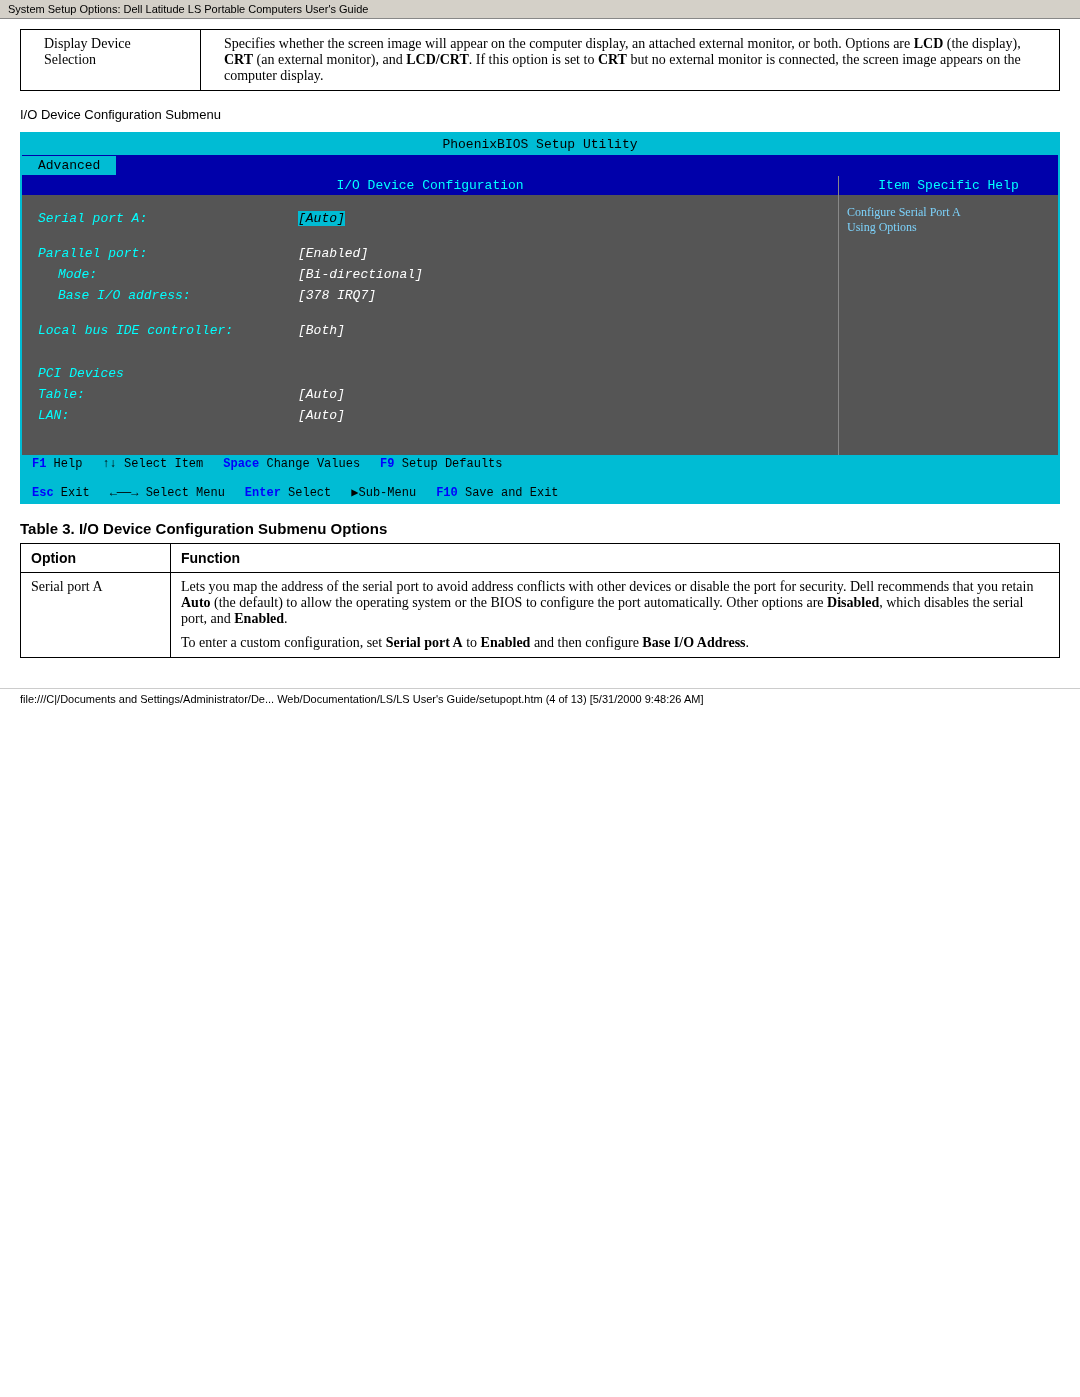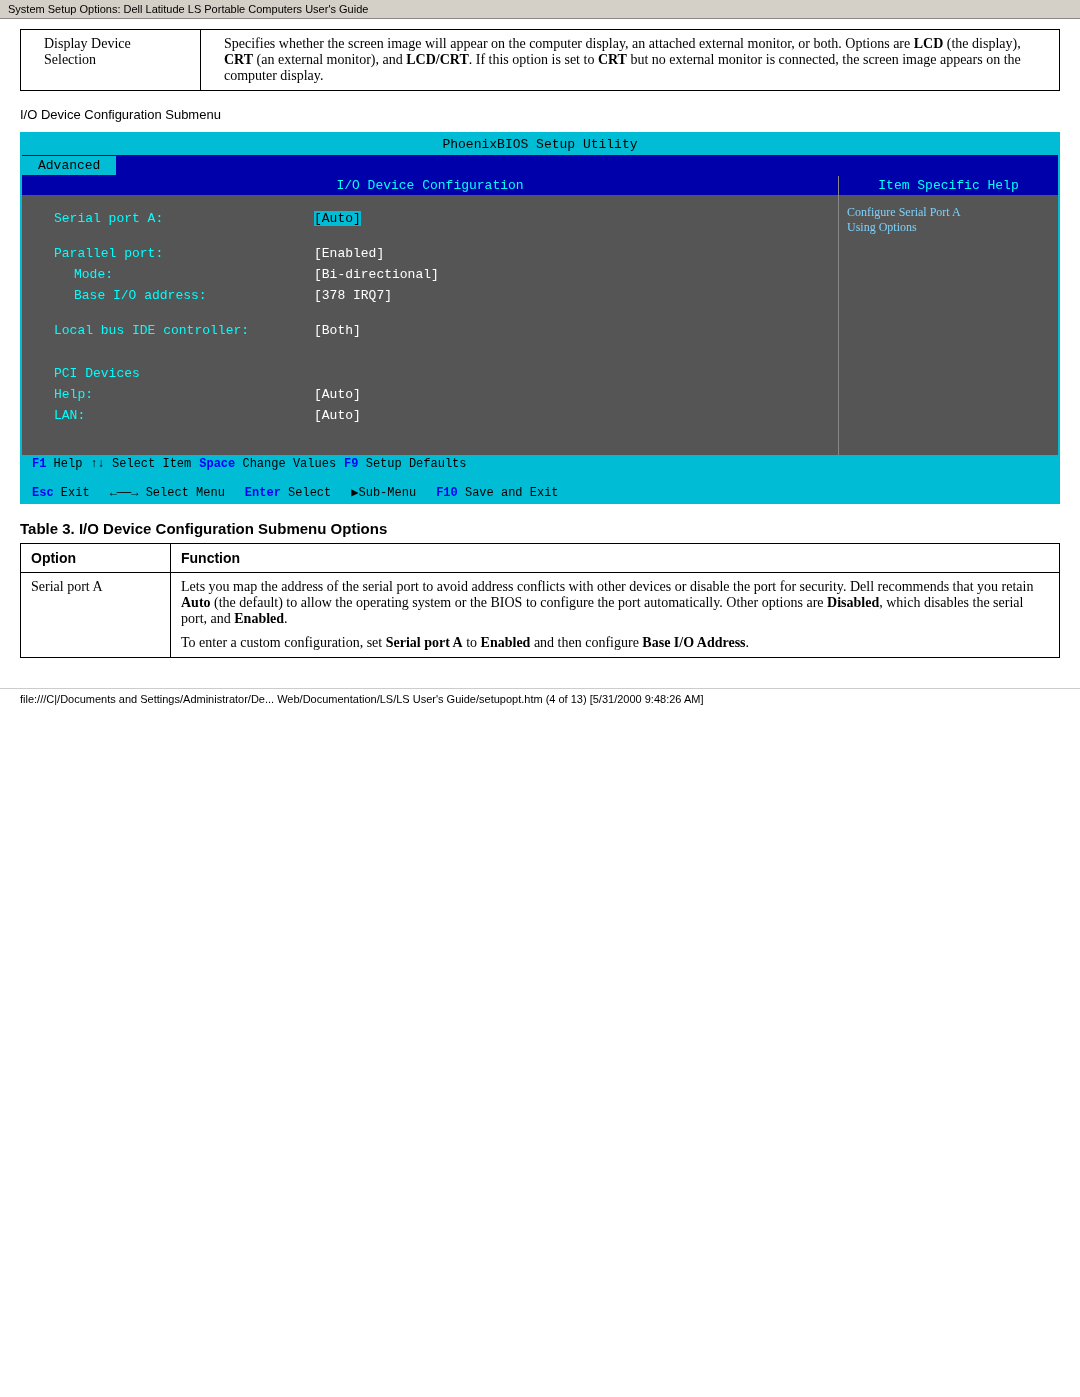--- a/index.html
+++ b/index.html
@@ -101,22 +101,23 @@
     .bios-panel-title {
       background: #0000aa;
       color: #00ffff;
       text-align: center;
       font-family: 'Courier New', monospace;
       font-size: 13px;
       padding: 2px 17px;
     }
 
     .bios-panel-body {
-      padding: 10px 32px;
+      padding: 10px 16px;
       min-height: 260px;
+      font-style: italic;
     }
 
     .bios-row {
       display: flex;
       align-items: flex-start;
       margin: 6px 0;
       font-family: 'Courier New', monospace;
       font-size: 13px;
     }
 
@@ -163,21 +164,21 @@
 
     
     .bios-status-bar1 {
       background: #00bcd4;
       padding: 2px 10px;
       font-family: 'Courier New', monospace;
       font-size: 12px;
       color: #000;
       display: flex;
       align-items: center;
-      gap: 8px;
+      gap: 20px;
     }
     .bios-status-bar2 {
       background: #00bcd4;
       padding: 2px 10px;
       font-family: 'Courier New', monospace;
       font-size: 12px;
       color: #000;
       display: flex;
       align-items: center;
       gap: 20px;
@@ -287,21 +288,21 @@
             <div class="bios-row">
               <span class="bios-label">Local bus IDE controller:</span>
               <span class="bios-value">[Both]</span>
             </div>
             <div class="bios-spacer"></div>
             <div class="bios-spacer"></div>
             <div class="bios-row">
               <span class="bios-label">PCI Devices</span>
             </div>
             <div class="bios-row">
-              <span class="bios-label">Help:</span>
+              <span class="bios-label">Table:</span>
               <span class="bios-value">[Auto]</span>
             </div>
             <div class="bios-row">
               <span class="bios-label">LAN:</span>
               <span class="bios-value">[Auto]</span>
             </div>
           </div>
       </div>
 
       <div class="bios-help-panel">

